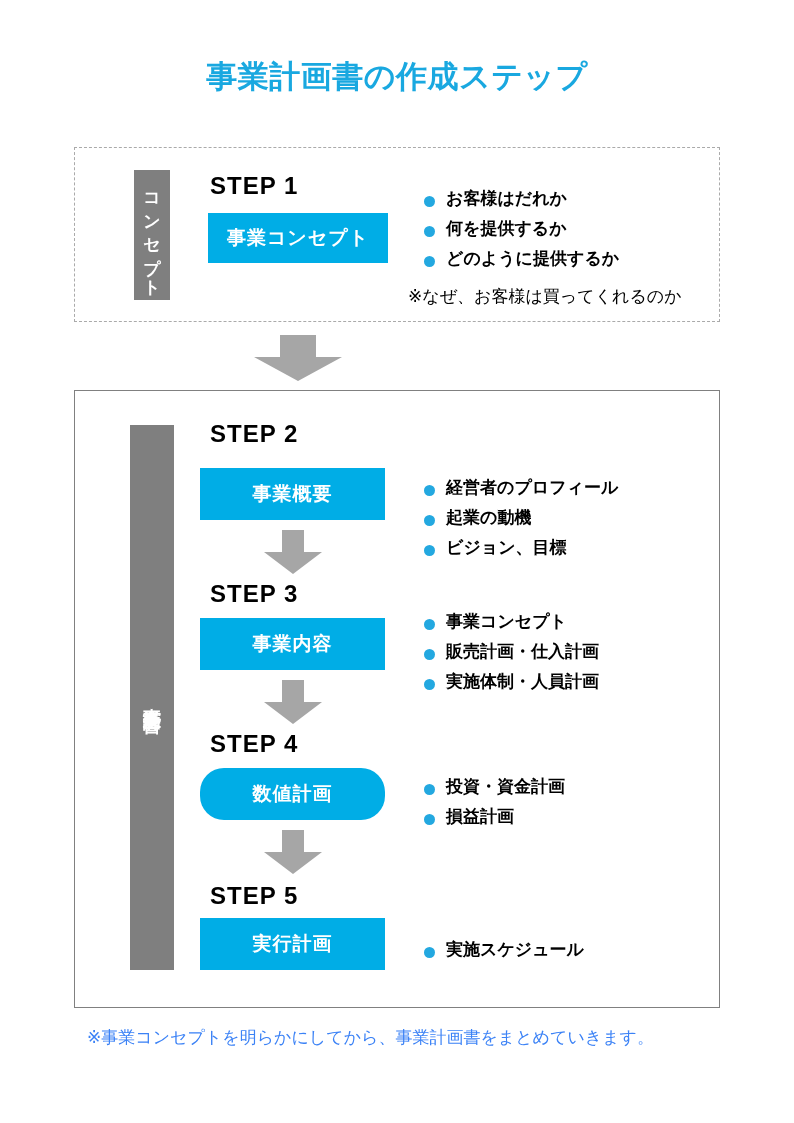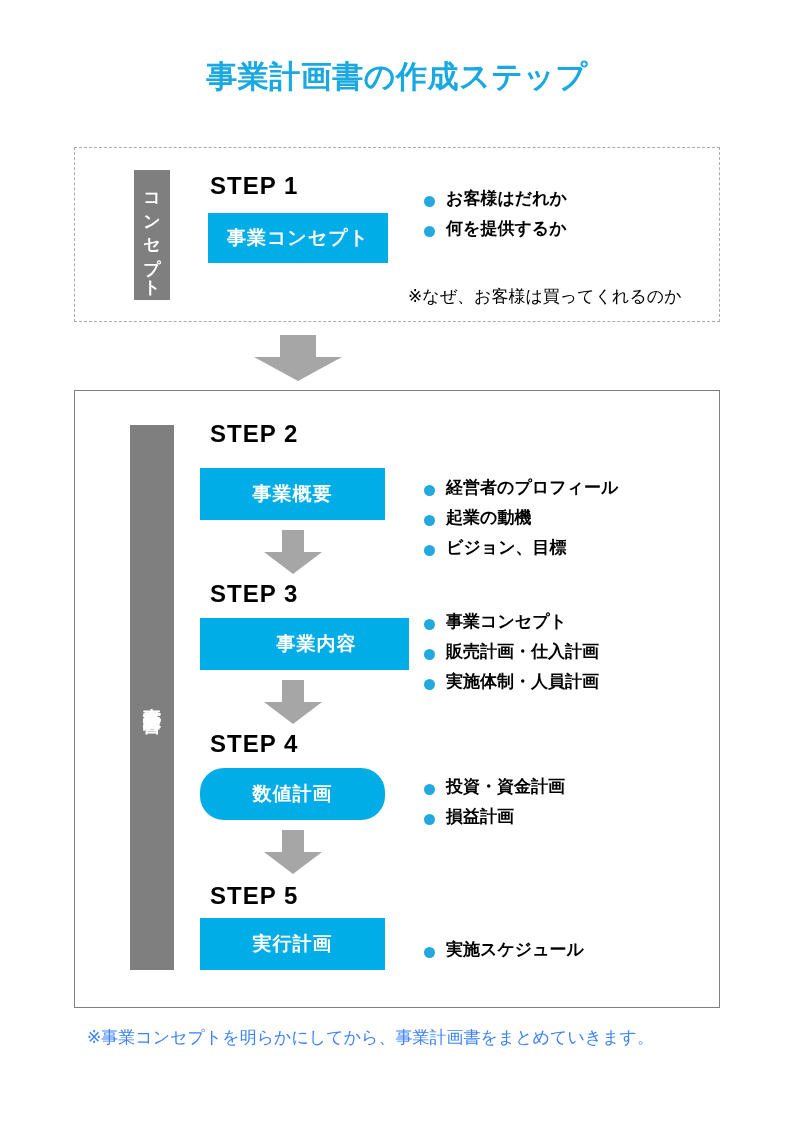--- a/index.html
+++ b/index.html
@@ -168,20 +168,24 @@
 
 <div class="bullets" style="left:424px; top:177px;">
   <div class="bullet-row">
     <span class="dot"></span>
     <span class="btext">お客様はだれか</span>
   </div>
   <div class="bullet-row">
     <span class="dot"></span>
     <span class="btext">何を提供するか</span>
   </div>
+  <div class="bullet-row">
+    <span class="dot"></span>
+    <span class="btext">どのように提供するか</span>
+  </div>
 </div>
 
 <div class="note-inner" style="left:408px; top:285px;">※なぜ、お客様は買ってくれるのか</div>
 
 <div class="arrow" style="left:250px; top:335px;">
   <svg width="96" height="46" viewBox="0 0 96 46">
     <polygon points="30,0 66,0 66,22 92,22 48,46 4,22 30,22" fill="#A6A6A6"></polygon>
   </svg>
 </div>
 
@@ -211,21 +215,21 @@
 </div>
 
 <div class="arrow" style="left:262px; top:530px;">
   <svg width="62" height="44" viewBox="0 0 62 44">
     <polygon points="20,0 42,0 42,22 60,22 31,44 2,22 20,22" fill="#A6A6A6"></polygon>
   </svg>
 </div>
 
 <div class="step-label" style="left:210px; top:580px;">STEP 3</div>
 
-<div class="step-box" style="left:200px; top:618px; width:185px; height:52px;padding-left:24px;">事業内容</div>
+<div class="step-box" style="left:200px; top:618px; width:185px; height:52px;">事業内容</div>
 
 <div class="bullets" style="left:424px; top:600px;">
   <div class="bullet-row">
     <span class="dot"></span>
     <span class="btext">事業コンセプト</span>
   </div>
   <div class="bullet-row">
     <span class="dot"></span>
     <span class="btext">販売計画・仕入計画</span>
   </div>

